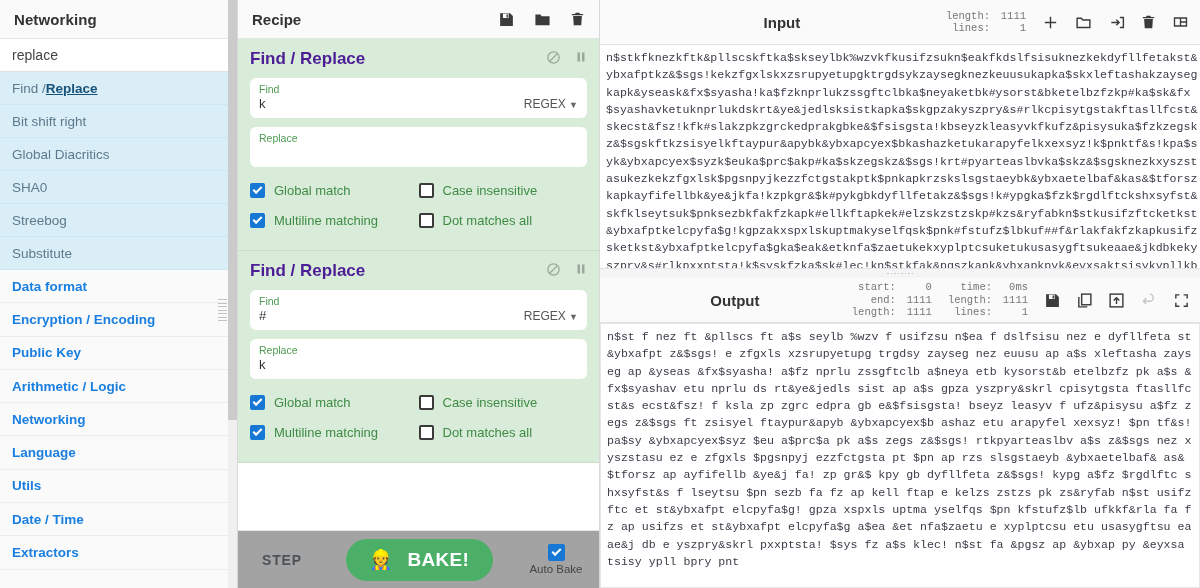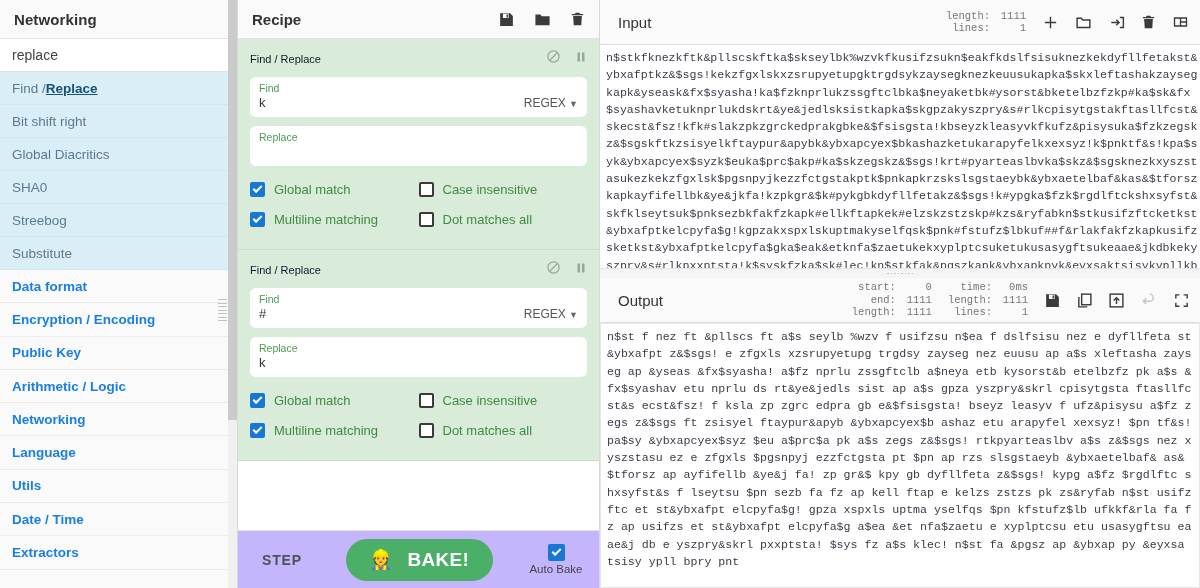--- a/index.html
+++ b/index.html
@@ -103,21 +103,21 @@
   .recipe-list { flex: 1; overflow: hidden; background: #fff; }
   .op {
     background: #d9ecd9;
     border-bottom: 1px solid #c8dec8;
     padding: 8px 12px 14px 12px;
   }
   .op-head {
     display: flex; align-items: center; justify-content: space-between;
     padding: 2px 0 9px 0;
   }
-  .op-name { font-size: 11px; font-weight: normal; color: #0f172a; }
+  .op-name { font-size: 17px; font-weight: bold; color: #4c1d95; }
   .op-ctrl { display: flex; gap: 14px; align-items: center; color: #9aa79a; }
   .field {
     background: #fff;
     border-radius: 6px;
     padding: 5px 9px 6px 9px;
     margin-bottom: 9px;
     position: relative;
     display: flex; align-items: flex-end; justify-content: space-between;
   }
   .field-inner { flex: 1; }
@@ -141,21 +141,21 @@
   .box.on { background: #1678d4; border-color: #1678d4; }
   .box.on::after {
     content: ""; width: 7px; height: 3px;
     border-left: 2px solid #fff; border-bottom: 2px solid #fff;
     transform: rotate(-45deg) translate(1px,-1px);
   }
   .chk span { font-size: 13px; color: #3f8b45; }
 
   .bake-bar {
     height: 58px;
-    background: #c4b5fd;
+    background: #a3a3a3;
     border-top: 1px solid #e4e4e4;
     display: flex; align-items: center;
     padding: 0 12px;
     gap: 32px;
   }
   .step-btn {
     font-size: 14px; font-weight: bold; color: #4c5358;
     letter-spacing: .8px; padding: 8px 12px; cursor: pointer;
   }
   .bake-btn {
@@ -173,21 +173,21 @@
   
   .io { width: 600px; height: 588px; display: flex; flex-direction: column; background:#fff;}
   .io-head {
     height: 45px;
     background: #fafafa;
     border-bottom: 1px solid #e0e0e0;
     display: flex; align-items: center;
     padding: 0 10px 0 18px;
     position: relative;
   }
-  .io-head .t { font-size: 15px; font-weight: normal; color: #333; flex: 1; }
+  .io-head .t { font-size: 15px; font-weight: bold; color: #333; flex: 1; text-align: center; }
   .meta {
     font-family: "Liberation Mono", monospace;
     font-size: 10.5px; color: #777; line-height: 12.5px;
     display: flex; gap: 16px;
     margin-right: 16px;
   }
   .meta table { border-collapse: collapse; }
   .meta td { padding: 0; font-size: 10.5px; line-height: 12.5px; }
   .meta td.k { text-align: right; padding-right: 6px; color: #777; }
   .meta td.v { text-align: right; color: #777; min-width: 30px; }

